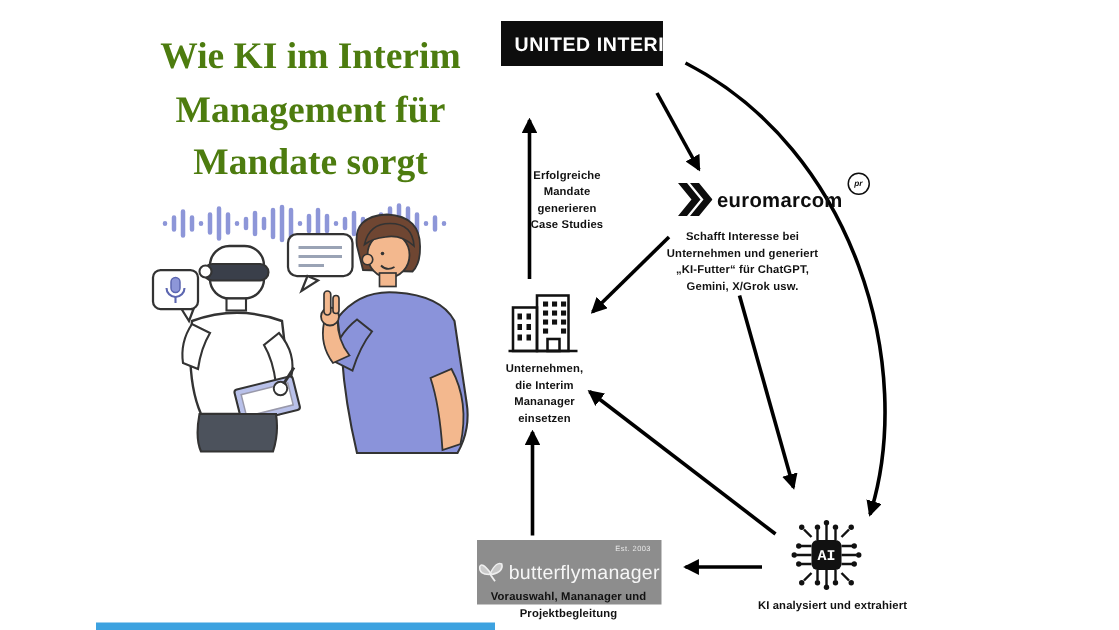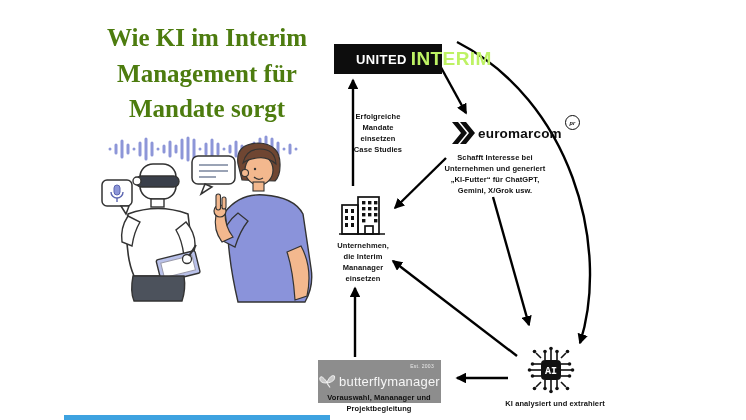--- a/index.html
+++ b/index.html
@@ -7,23 +7,23 @@
          font-family:"Liberation Sans",sans-serif;}
   
   .title{position:absolute;left:96px;top:20px;width:222px;text-align:center;
          font-family:"Liberation Serif",serif;font-weight:bold;font-size:25px;
          line-height:1.42;color:#4d7c0f;white-space:pre-line;}
   
   .cap{position:absolute;font-size:7.5px;font-weight:bold;color:#111;text-align:center;
        line-height:1.45;white-space:pre-line;letter-spacing:.1px;}
   
   .ui-logo{position:absolute;left:334px;top:14px;width:108px;height:30px;background:#0d0d0d;
-           display:flex;align-items:center;gap:4px;padding:0 18px;box-sizing:border-box;margin-top:30px;}
+           display:flex;align-items:center;gap:4px;padding:0 5px;box-sizing:border-box;}
   .ui-word1{color:#fff;font-weight:bold;font-size:13px;letter-spacing:.4px;}
-  .ui-word2{color:#bef264;font-weight:bold;font-size:19px;letter-spacing:.4px;}
+  .ui-word2{color:#ffffff;font-weight:bold;font-size:13px;letter-spacing:.4px;}
   
   .em-logo{position:absolute;left:451px;top:119px;display:flex;align-items:center;gap:3px;}
   .em-col{display:flex;flex-direction:row;line-height:11px;}
   .em-t{font-weight:bold;font-size:13.5px;color:#0d0d0d;letter-spacing:.2px;}
   .em-sup{width:13px;height:13px;border:1.3px solid #0d0d0d;border-radius:50%;
           display:flex;align-items:center;justify-content:center;
           font-size:5.5px;font-weight:bold;font-style:italic;color:#0d0d0d;
           align-self:flex-start;margin-top:-4px;}
   
   .bm-logo{position:absolute;left:318px;top:360px;width:123px;height:43px;background:#8d8d8d;
@@ -133,21 +133,21 @@
       <rect x="2" y="13" width="7" height="7" fill="#b4232a"></rect>
       <rect x="11" y="13" width="7" height="7" fill="#fff"></rect>
       <rect x="13" y="4" width="6" height="6" fill="#b4232a"></rect>
     </svg>
     <span class="ui-word1">UNITED</span>
     <span class="ui-word2">INTERIM</span>
   </div>
 
   <div class="cap" style="left:341px;top:112px;width:74px">Erfolgreiche
 Mandate
-einsetzen
+generieren
 Case Studies</div>
 
   <div class="em-logo">
     <svg width="24" height="28" viewBox="0 0 24 28">
       <path d="M1,3 L10,14 L1,25 L7,25 L16,14 L7,3 z" fill="#0d0d0d"></path>
       <path d="M9,3 L18,14 L9,25 L15,25 L24,14 L15,3 z" fill="#0d0d0d"></path>
     </svg>
     <span class="em-col">
       <span class="em-t">euro</span>
       <span class="em-t">marcom</span>

